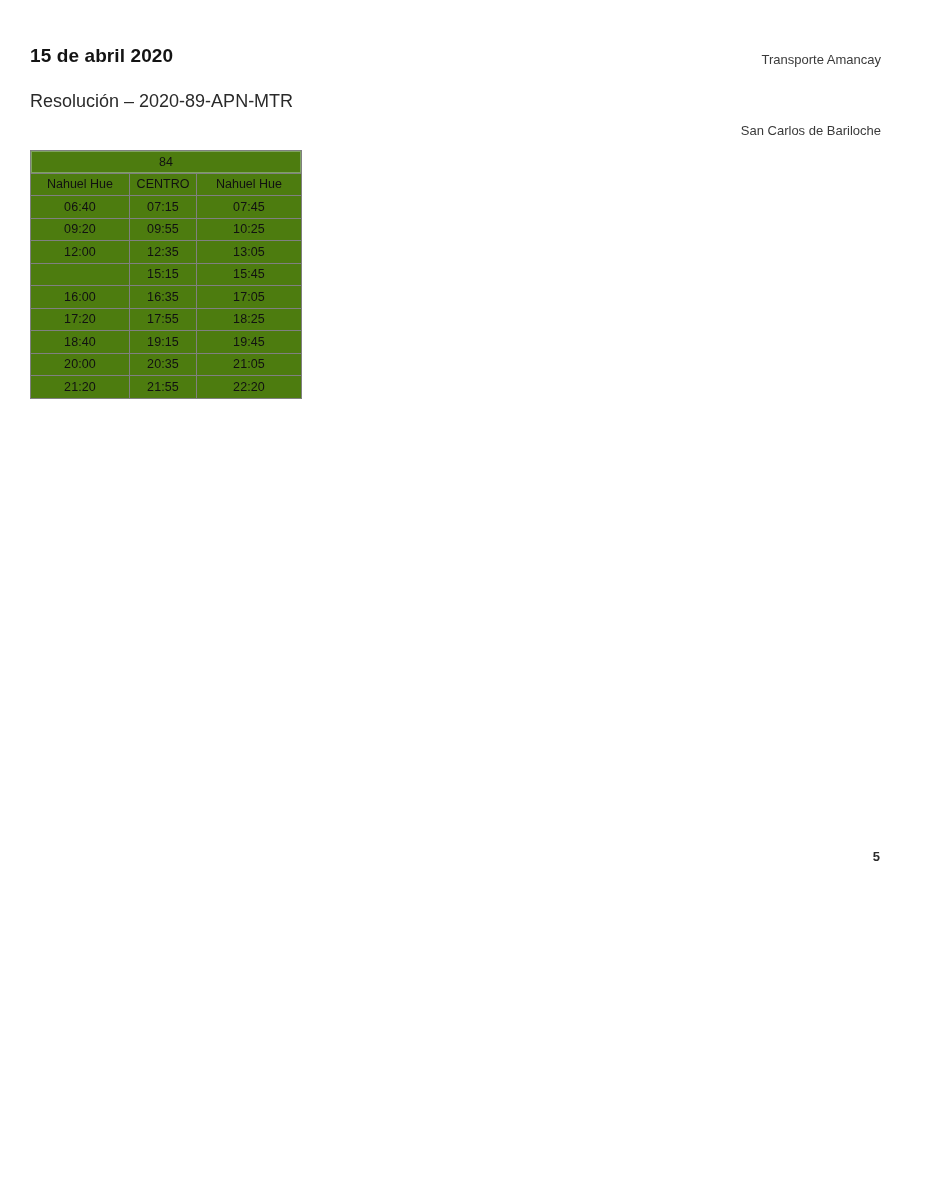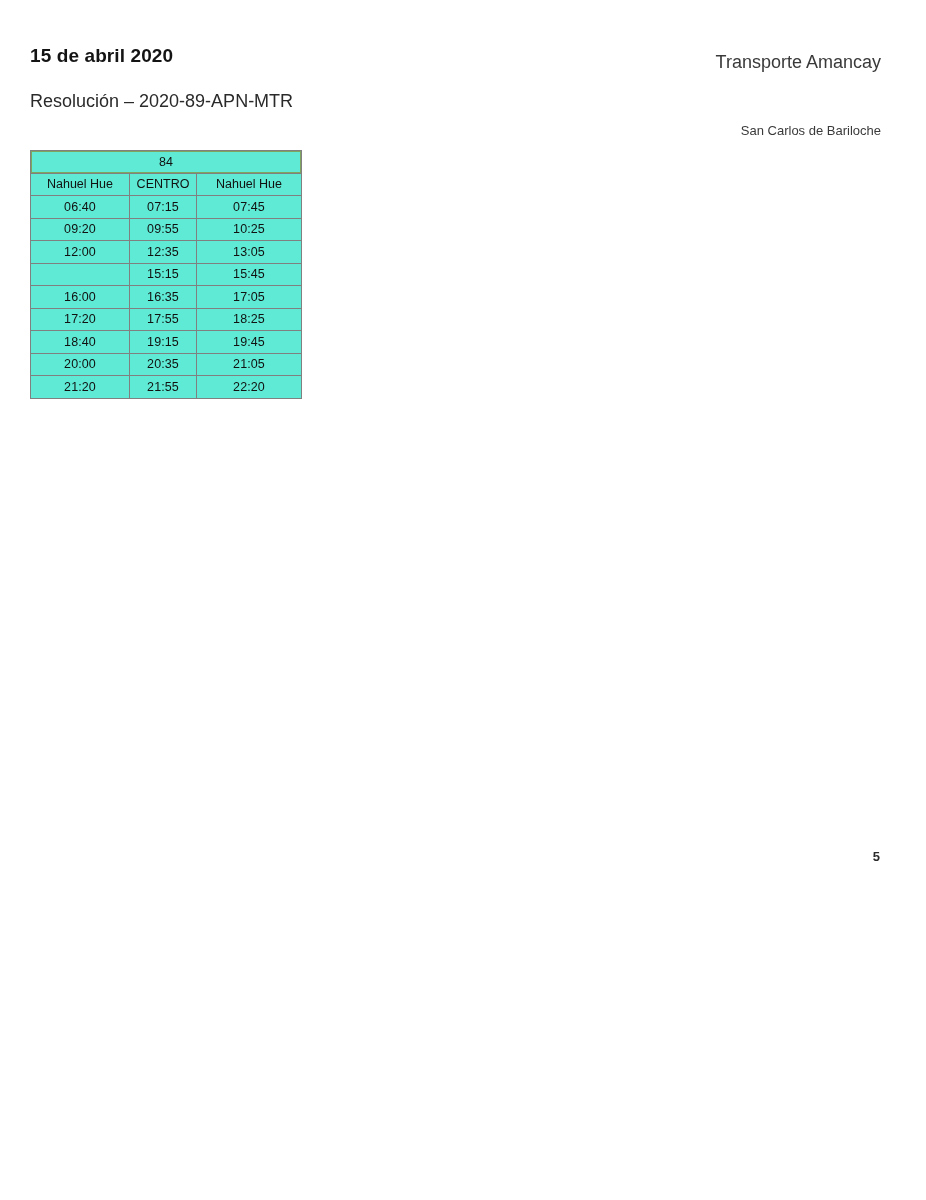--- a/index.html
+++ b/index.html
@@ -34,21 +34,21 @@
     top: 91px;
     font-size: 18px;
     font-weight: normal;
     color: #2a2a2a;
     white-space: nowrap;
   }
   .company {
     position: absolute;
     right: 45px;
     top: 52px;
-    font-size: 18px;
+    font-size: 13px;
     color: #3a3a3a;
     text-align: center;
     white-space: nowrap;
   }
   .city {
     position: absolute;
     right: 45px;
     top: 78px;
     font-size: 13px;
     color: #3a3a3a;
@@ -72,21 +72,21 @@
   table.sched col.c1 { width: 99px; }
   table.sched col.c2 { width: 67px; }
   table.sched col.c3 { width: 105px; }
 
   table.sched td {
     border: 1px solid #808080;
     height: 21.5px;
     padding: 0 6px;
     text-align: center;
     vertical-align: middle;
-    background: #5eead4;
+    background: #4d7c0f;
     color: #111111;
     font-weight: normal;
     white-space: nowrap;
     margin-left: 20px;
   }
 
   td.route-title {
     background: #548235;
     color: #ffffff;
     font-weight: bold;

